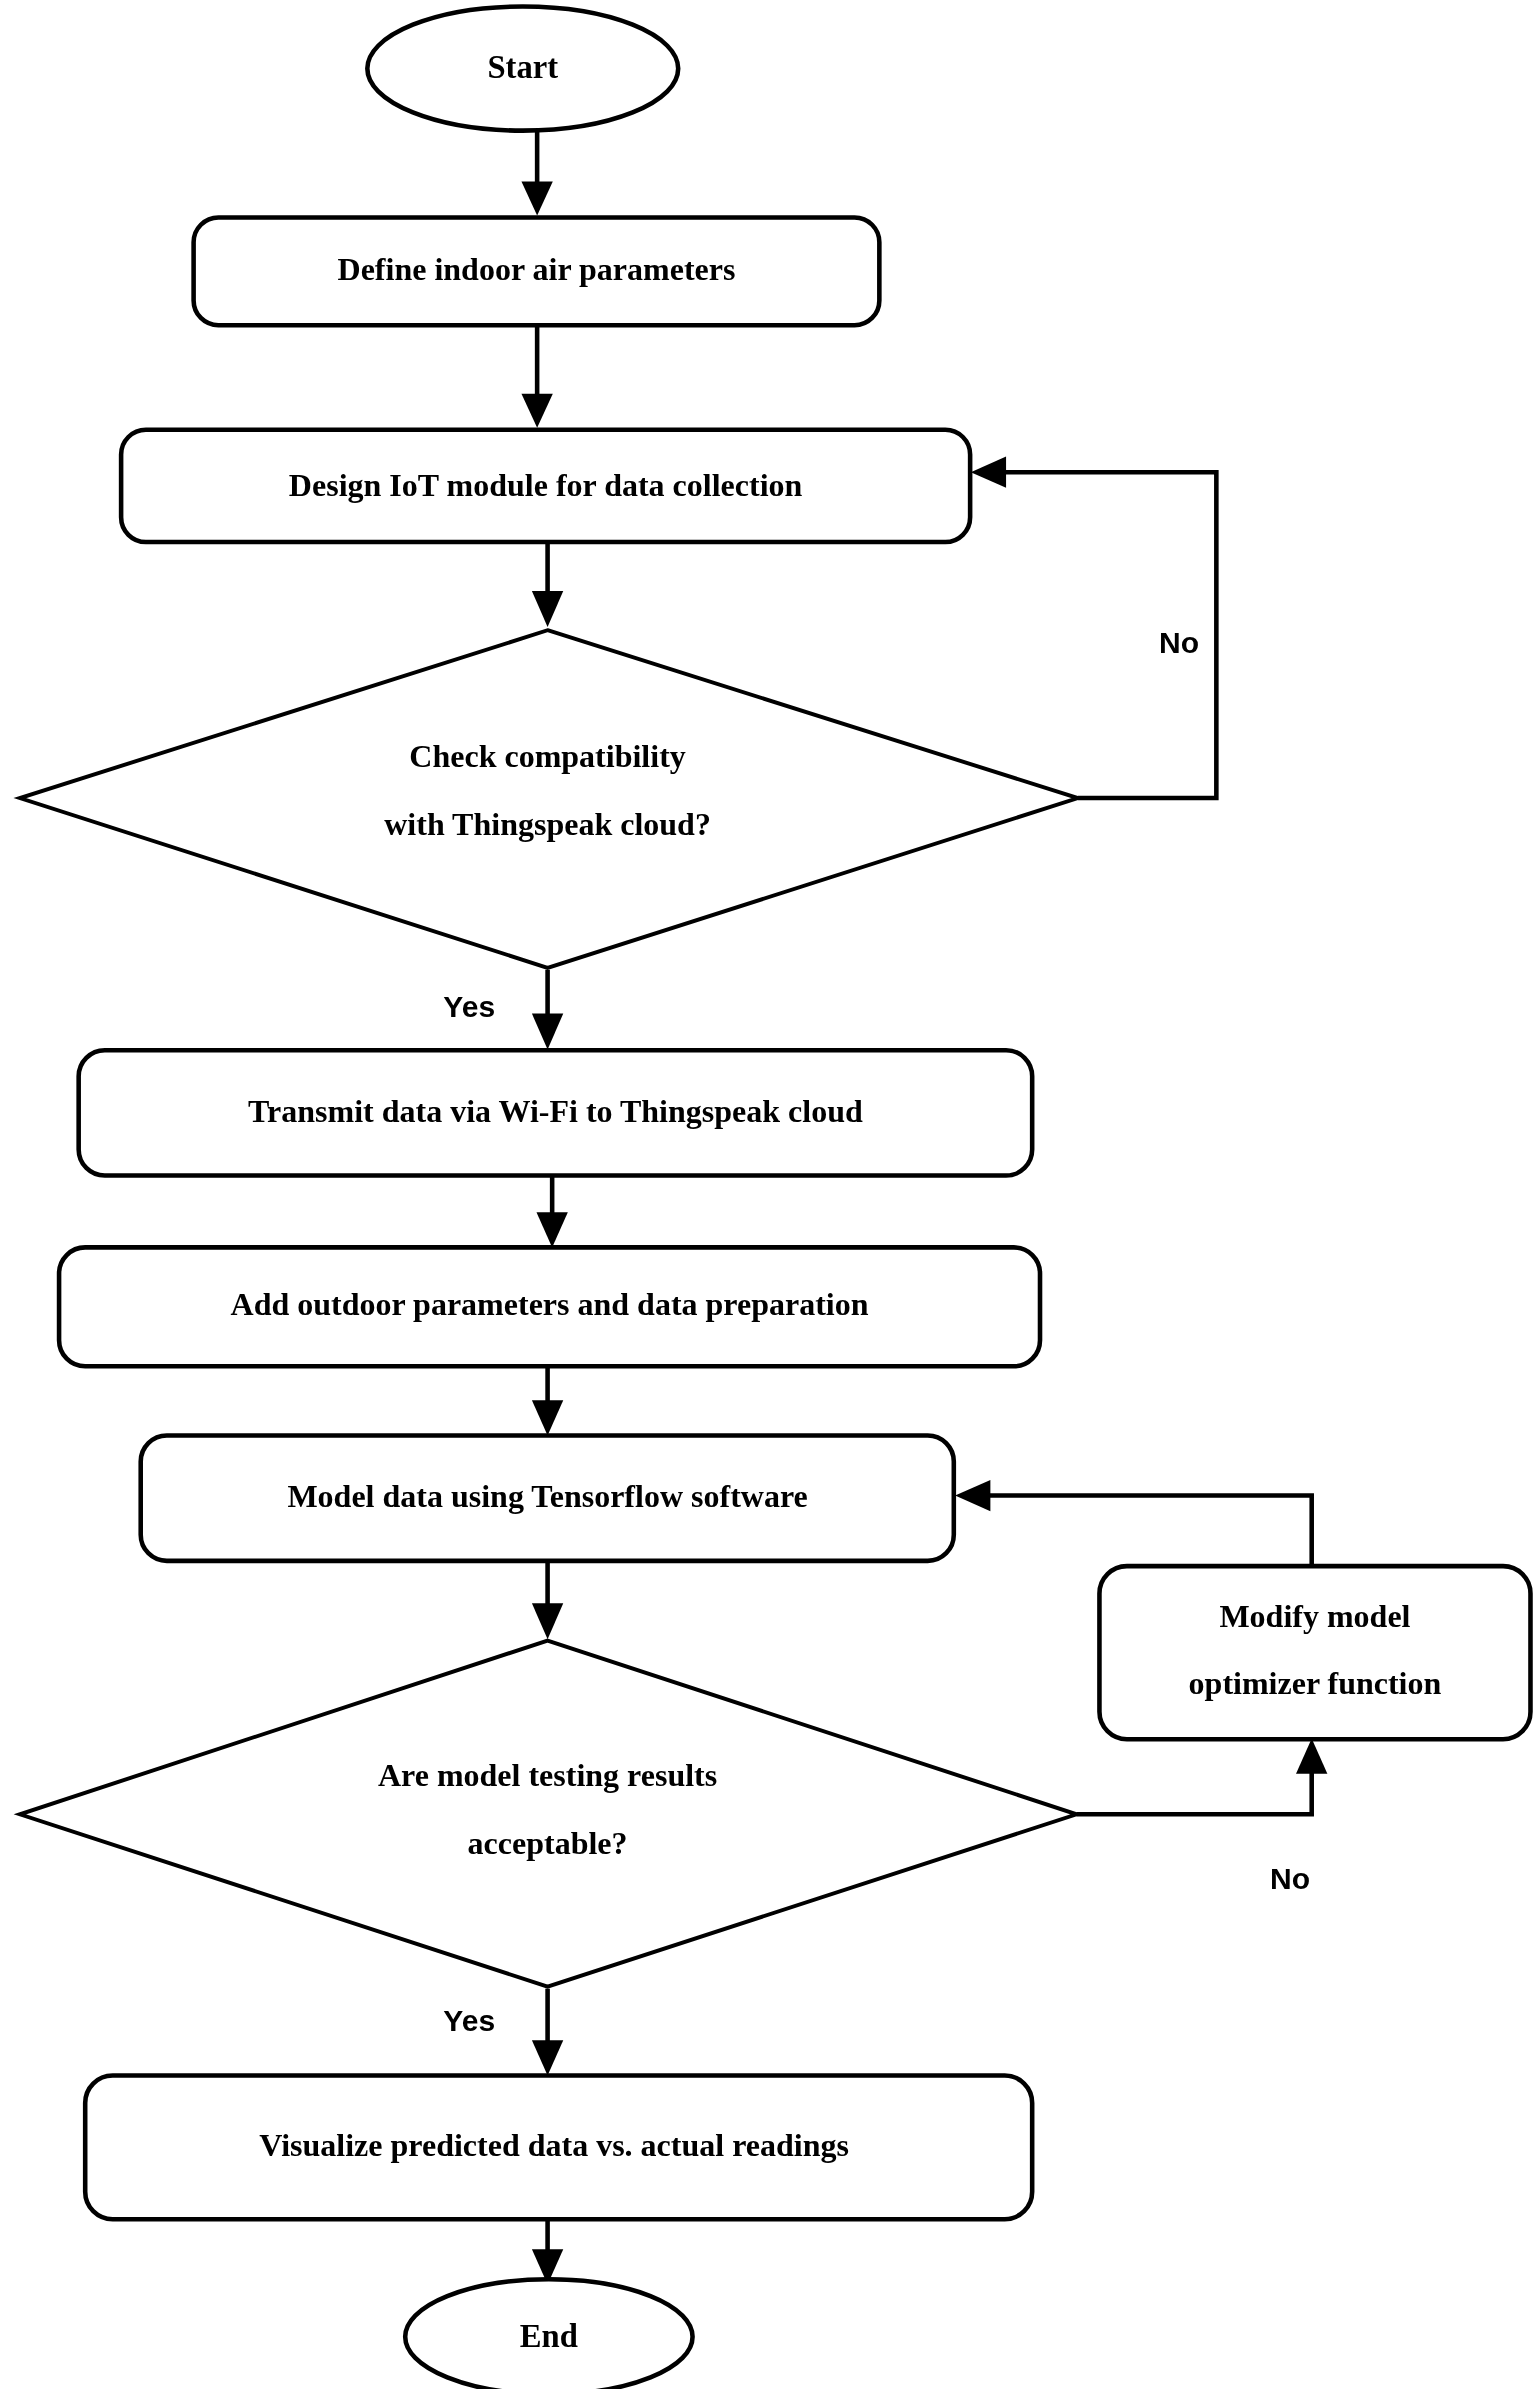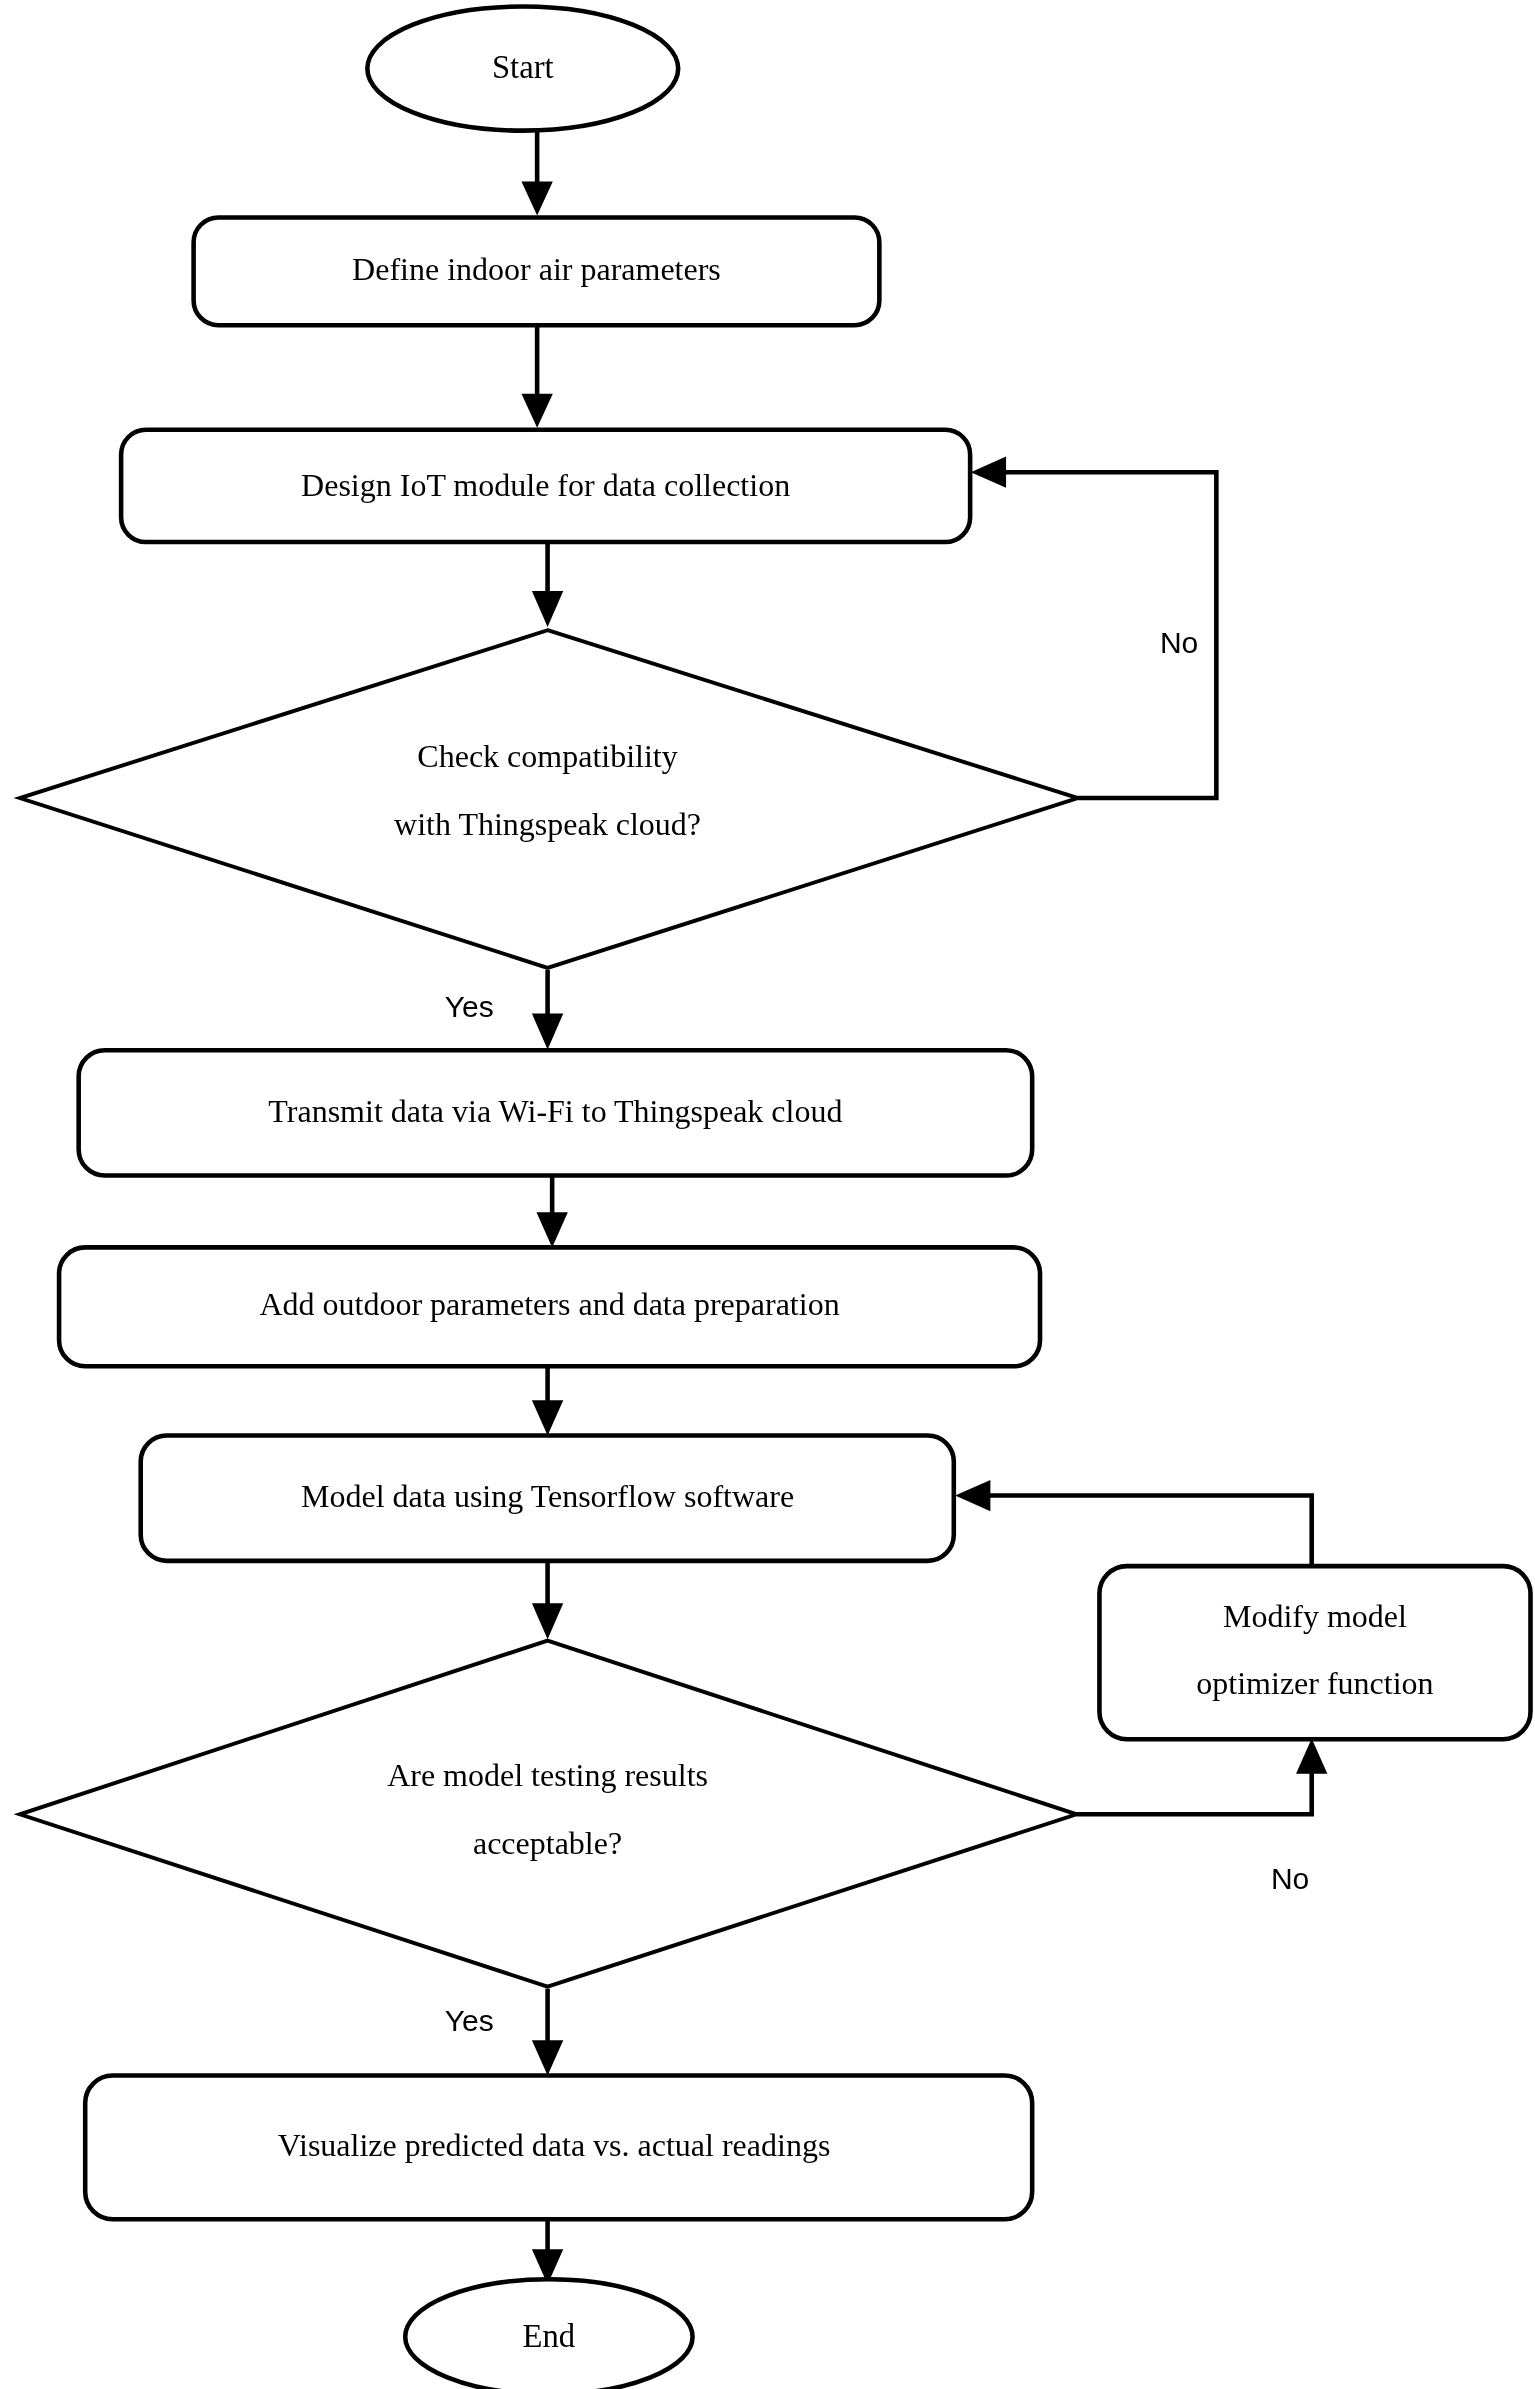--- a/index.html
+++ b/index.html
@@ -11,20 +11,21 @@
     width: 1536px;
     height: 2389px;
     font-family: "Liberation Serif", serif;
     overflow: hidden;
   }
   #flow-root {
     position: relative;
     width: 1536px;
     height: 1694px;
     background: #ffffff;
+    font-weight: bold;
   }
   svg#flow-svg {
     position: absolute;
     top: 0;
     left: 0;
     width: 1536px;
     height: 2389px;
     display: block;
   }
   .shape-stroke {

